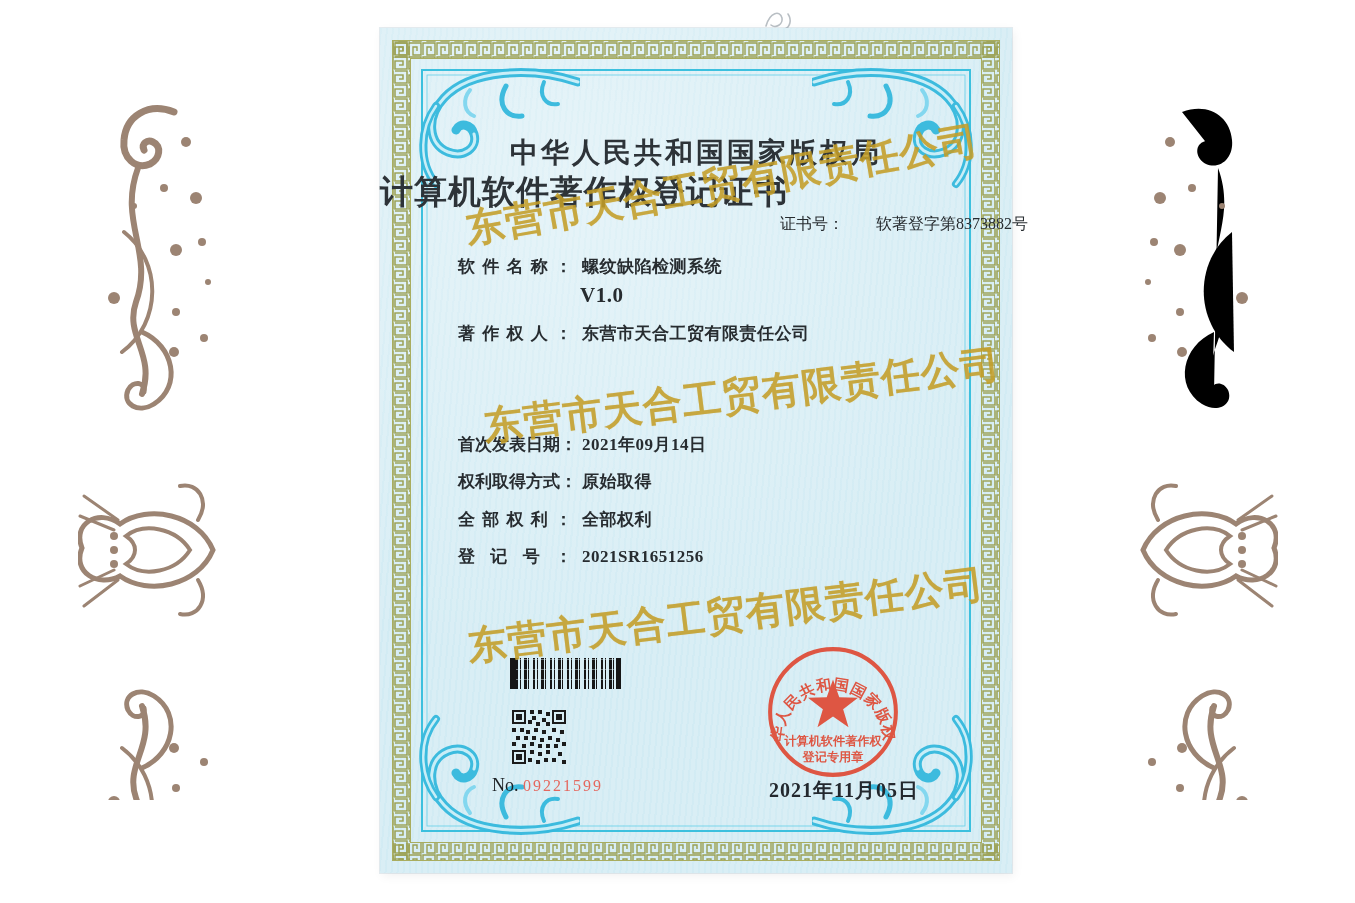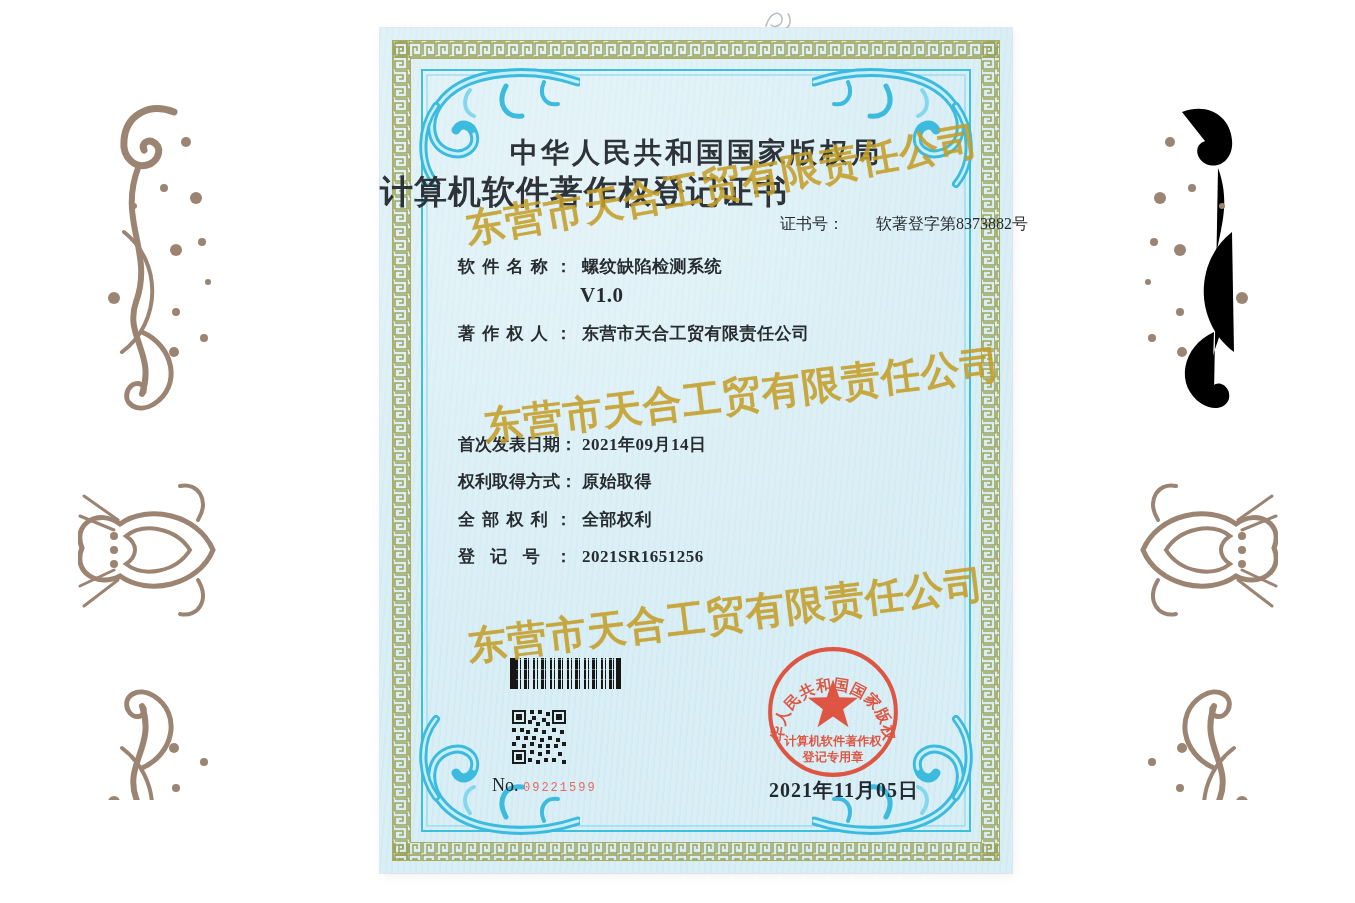--- a/index.html
+++ b/index.html
@@ -56,21 +56,21 @@
   
   .barcode{
     left:130px;top:630px;width:100px;height:31px;
     border-left:6px solid #161616;border-right:5px solid #161616;
     background-image:
       repeating-linear-gradient(0deg, rgba(217,238,245,0) 0 9px, rgba(217,238,245,.45) 9px 10px),
       repeating-linear-gradient(90deg,#161616 0 2px,rgba(0,0,0,0) 2px 4px,#161616 4px 5px,rgba(0,0,0,0) 5px 8px,#161616 8px 11px,rgba(0,0,0,0) 11px 12px,#161616 12px 13px,rgba(0,0,0,0) 13px 17px);
   }
   .qr{left:132px;top:682px;width:54px;height:54px;}
   .serial{left:112px;top:747px;font-size:18px;color:#1d2124;white-space:nowrap;}
-  .serial .num{font-family:Liberation Mono, monospace;letter-spacing:2px;font-size:12px;}
+  .serial .num{font-family:Liberation Serif, serif;letter-spacing:2px;font-size:16px;}
 
   
   .seal{left:382px;top:613px;width:142px;height:142px;opacity:.93;}
   .issue-date{left:389px;top:749px;font-size:20px;font-weight:700;letter-spacing:1px;color:#23282e;}
 
   
   .wm{
     position:absolute;white-space:nowrap;pointer-events:none;
     font-size:39px;font-weight:600;color:#c49e28;opacity:.88;
     letter-spacing:1px;transform-origin:left center;text-shadow:0 0 1px rgba(196,158,40,.4);

